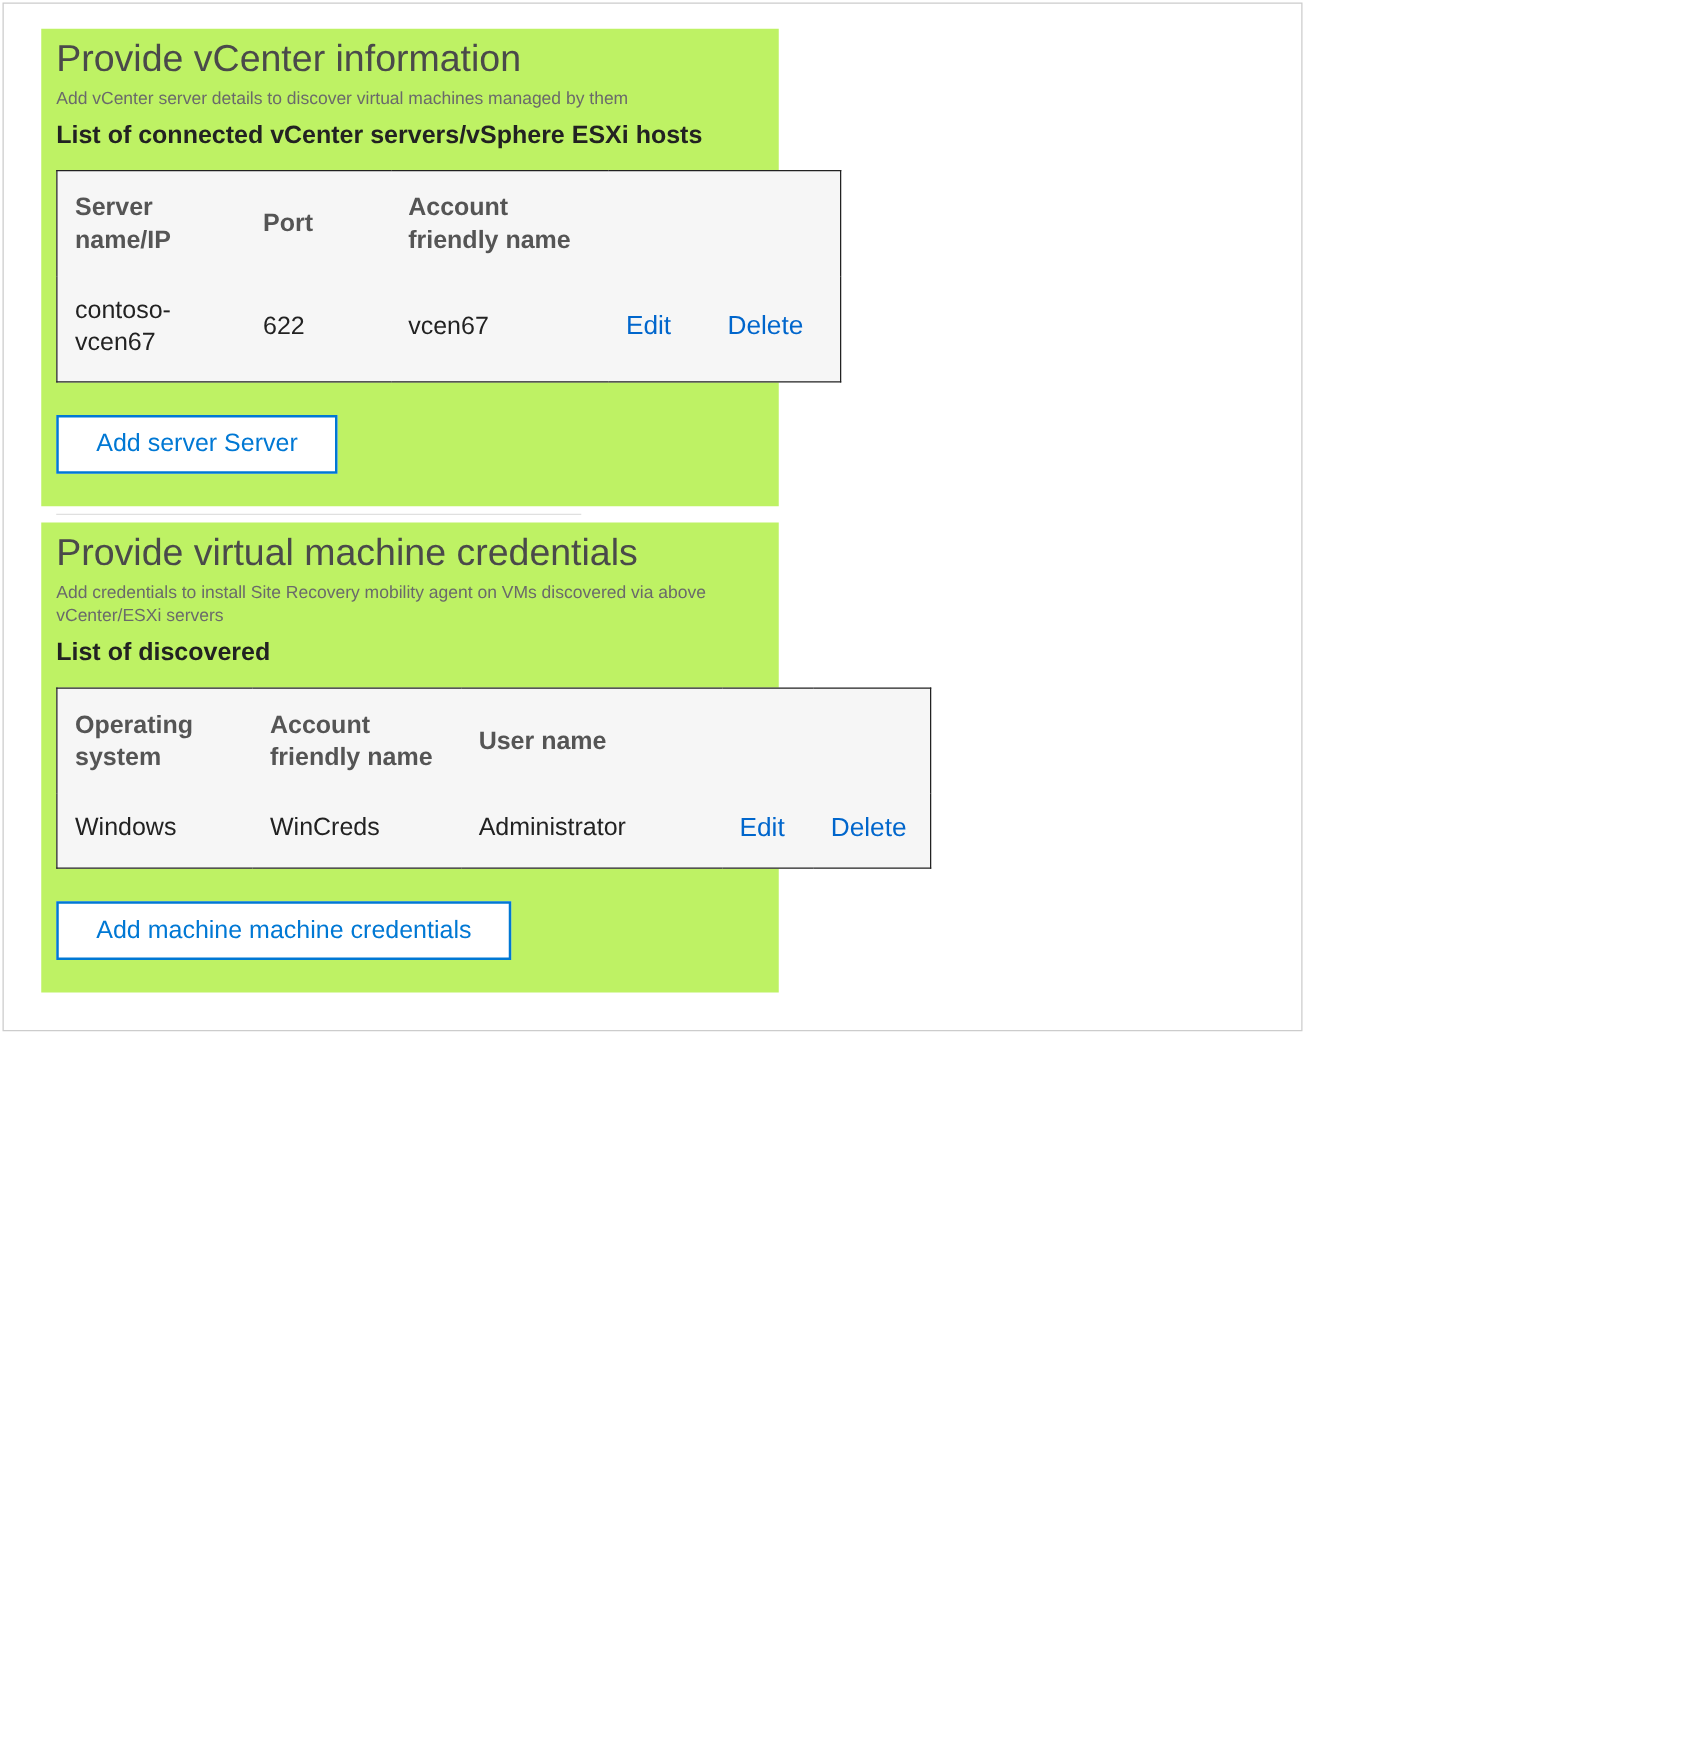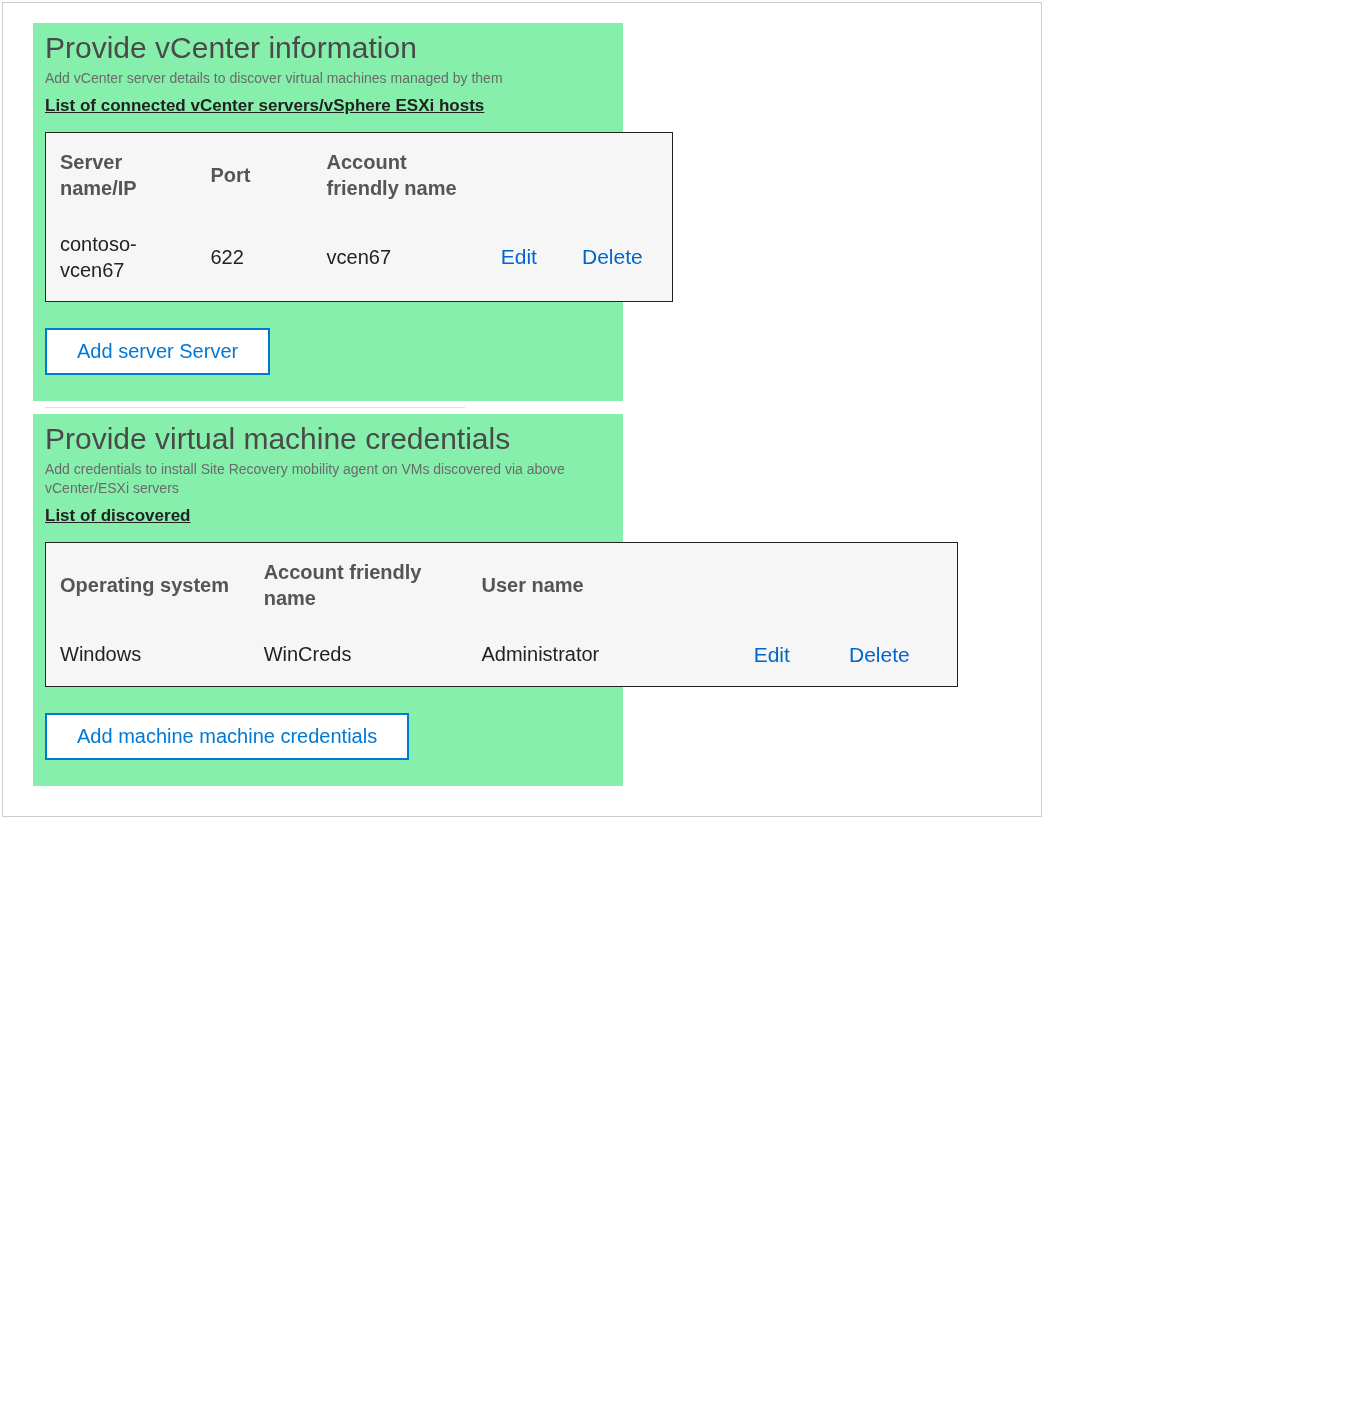--- a/index.html
+++ b/index.html
@@ -11,43 +11,42 @@
       font-family: "Segoe UI", Arial, sans-serif;
       background: #fff;
       padding: 2px;
     }
     .outer {
       border: 1px solid #ccc;
       padding: 20px 30px 30px 30px;
       width: 1040px;
     }
     .panel-bg {
-      background: #86efac;
+      background: #bef264;
       width: 590px;
       padding: 0;
     }
     .section-title {
       font-size: 30px;
       font-weight: 400;
       color: #4a4a4a;
       padding: 8px 12px 0 12px;
     }
     .section-desc {
       font-size: 14px;
       color: #6a6a6a;
       padding: 4px 12px 4px 12px;
       line-height: 1.4;
     }
     .list-label {
-      font-size: 17px;
+      font-size: 20px;
       font-weight: 600;
       color: #222;
       padding: 2px 12px 8px 12px;
       line-height: 1.35;
-      text-decoration: underline;
     }
     .table-wrap {
       margin: 6px 0 0 12px;
     }
     table {
       border-collapse: collapse;
       border: 1px solid #222;
       background: #f6f6f6;
     }
     th {
@@ -129,21 +128,21 @@
   </div>
 
   <div class="divider"></div>
 
   <div class="panel-bg">
     <div class="section-title">Provide virtual machine credentials</div>
     <div class="section-desc">Add credentials to install Site Recovery mobility agent on VMs discovered via above vCenter/ESXi servers</div>
     <div class="list-label">List of discovered</div>
 
     <div class="table-wrap">
-      <table style="width:913px;">
+      <table style="width:700px;">
         <thead>
           <tr>
             <th style="width:150px;">Operating system</th>
             <th style="width:160px;">Account friendly name</th>
             <th style="width:200px;">User name</th>
             <th style="width:70px;"></th>
             <th style="width:90px;"></th>
           </tr>
         </thead>
         <tbody>

